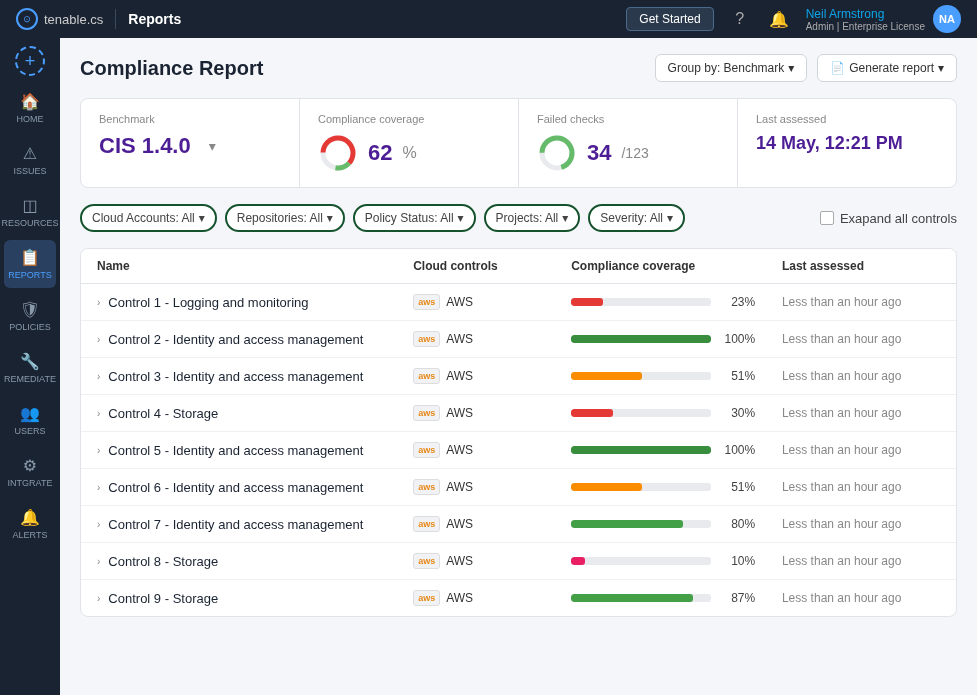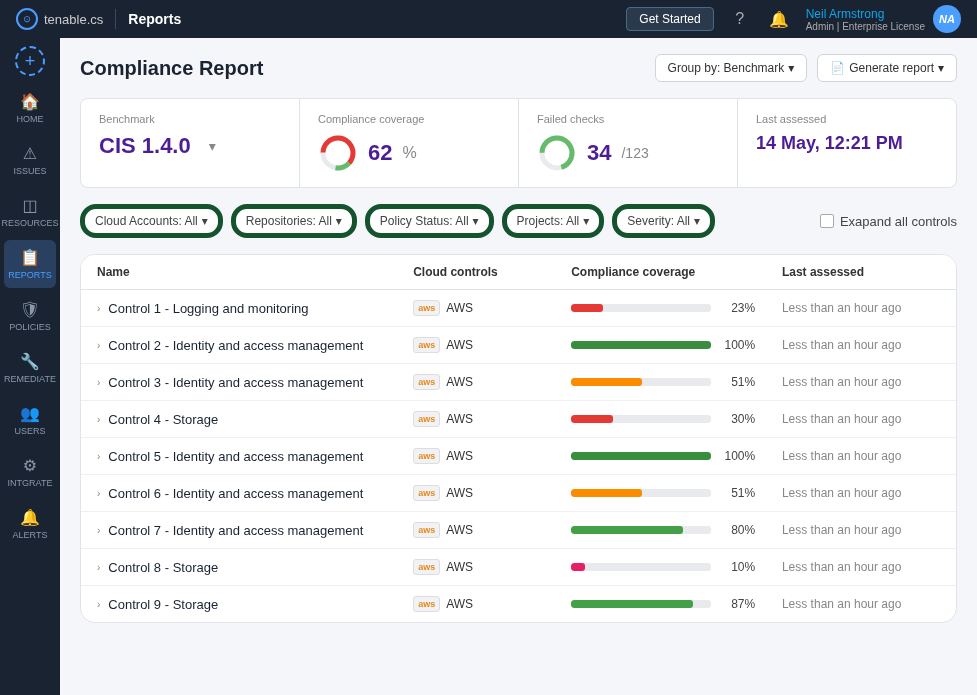--- a/index.html
+++ b/index.html
@@ -8,21 +8,21 @@
     
     .top-nav { background: #1a2332; color: #fff; height: 38px; display: flex; align-items: center; padding: 0 16px; gap: 12px; flex-shrink: 0; }
     .top-nav-logo { display: flex; align-items: center; gap: 6px; font-size: 13px; color: #ccc; }
     .logo-circle { width: 22px; height: 22px; border: 2px solid #4a9eff; border-radius: 50%; display: flex; align-items: center; justify-content: center; font-size: 9px; color: #4a9eff; }
     .nav-divider { width: 1px; height: 20px; background: #3a4a5c; }
     .nav-title { font-size: 14px; font-weight: 600; color: #fff; }
     .nav-spacer { flex: 1; }
     .nav-btn { background: #2a3a4c; border: 1px solid #4a6a8c; color: #fff; padding: 4px 12px; border-radius: 4px; font-size: 12px; cursor: pointer; }
     .nav-icon-btn { background: none; border: none; color: #aaa; font-size: 16px; cursor: pointer; width: 28px; height: 28px; display: flex; align-items: center; justify-content: center; }
     .nav-user { display: flex; align-items: center; gap: 8px; font-size: 12px; color: #ccc; }
-    .avatar { width: 28px; height: 28px; background: #4a9eff; border-radius: 50%; display: flex; align-items: center; justify-content: center; font-size: 11px; font-weight: 700; color: #fff; font-style: italic; }
+    .avatar { width: 28px; height: 28px; background: #4a9eff; border-radius: 50%; display: flex; align-items: center; justify-content: center; font-size: 11px; font-weight: 700; color: #fff; }
 
     
     .app-body { display: flex; flex: 1; overflow: hidden; }
 
     
     .sidebar { width: 60px; background: #1a2332; display: flex; flex-direction: column; align-items: center; padding: 8px 0; gap: 4px; flex-shrink: 0; }
     .sidebar-item { display: flex; flex-direction: column; align-items: center; gap: 3px; padding: 8px 6px; border-radius: 6px; cursor: pointer; width: 52px; color: #8899aa; font-size: 9px; text-align: center; }
     .sidebar-item.active { background: #2a4060; color: #4a9eff; }
     .sidebar-icon { font-size: 16px; }
     .sidebar-add { width: 30px; height: 30px; border: 2px dashed #4a9eff; border-radius: 50%; display: flex; align-items: center; justify-content: center; color: #4a9eff; font-size: 18px; cursor: pointer; margin-bottom: 4px; }
@@ -43,27 +43,27 @@
     .summary-card:last-child { border-right: none; }
     .card-label { font-size: 11px; color: #888; margin-bottom: 8px; font-weight: 500; }
     .card-value { display: flex; align-items: center; gap: 10px; }
     .card-text { font-size: 22px; font-weight: 700; color: #4c1d95; }
     .card-sub { font-size: 14px; color: #888; }
     .donut-svg { width: 40px; height: 40px; }
     .dropdown-arrow { font-size: 14px; color: #888; margin-left: 8px; }
 
     
     .filters { display: flex; align-items: center; gap: 8px; margin-bottom: 16px; }
-    .filter-btn { background: #fff; border: 5px solid #14532d; color: #444; padding: 5px 10px; border-radius: 16px; font-size: 12px; cursor: pointer; display: flex; align-items: center; gap: 4px; }
+    .filter-btn { background: #fff; border: 2px solid #14532d; color: #444; padding: 5px 10px; border-radius: 16px; font-size: 12px; cursor: pointer; display: flex; align-items: center; gap: 4px; }
     .filter-spacer { flex: 1; }
     .expand-all { display: flex; align-items: center; gap: 6px; font-size: 13px; color: #444; cursor: pointer; }
     .checkbox-box { width: 14px; height: 14px; border: 1px solid #aaa; border-radius: 2px; background: #fff; }
 
     
-    .data-table { background: #fff; border: 1px solid #e0e3e8; border-radius: 15px; overflow: hidden; }
+    .data-table { background: #fff; border: 1px solid #e0e3e8; border-radius: 8px; overflow: hidden; }
     .table-header { display: grid; grid-template-columns: 3fr 1.5fr 2fr 1.5fr; padding: 10px 16px; background: #fff; border-bottom: 1px solid #e0e3e8; }
     .th { font-size: 12px; font-weight: 700; color: #333; }
     .table-row-wrap { border-bottom: 1px solid #f0f0f0; }
     .table-row-wrap:last-child { border-bottom: none; }
     .table-row { display: grid; grid-template-columns: 3fr 1.5fr 2fr 1.5fr; padding: 10px 16px; align-items: center; }
     .row-name { display: flex; align-items: center; gap: 8px; font-size: 13px; color: #1a2332; font-weight: 500; }
     .expand-icon { color: #888; font-size: 10px; cursor: pointer; }
     .cloud-cell { display: flex; align-items: center; gap: 6px; font-size: 12px; color: #333; }
     .aws-badge { background: #f0f2f5; border: 1px solid #ddd; border-radius: 3px; padding: 2px 4px; font-size: 9px; font-weight: 700; color: #e8891a; }
     .coverage-cell { display: flex; align-items: center; gap: 8px; }

